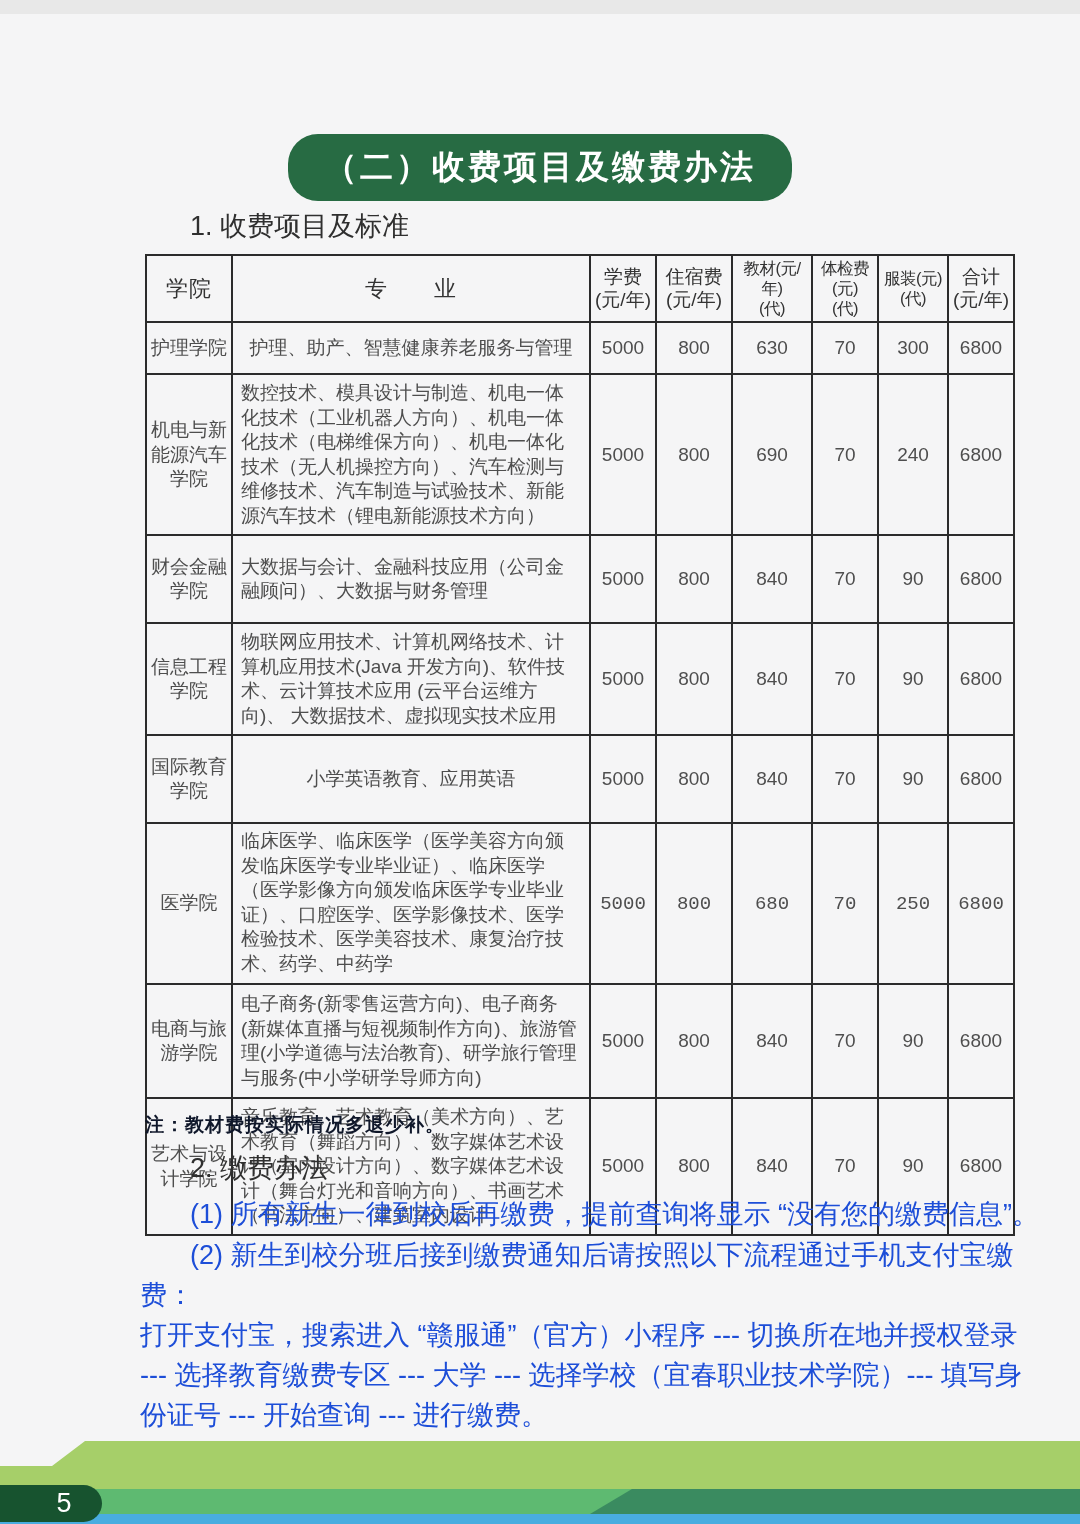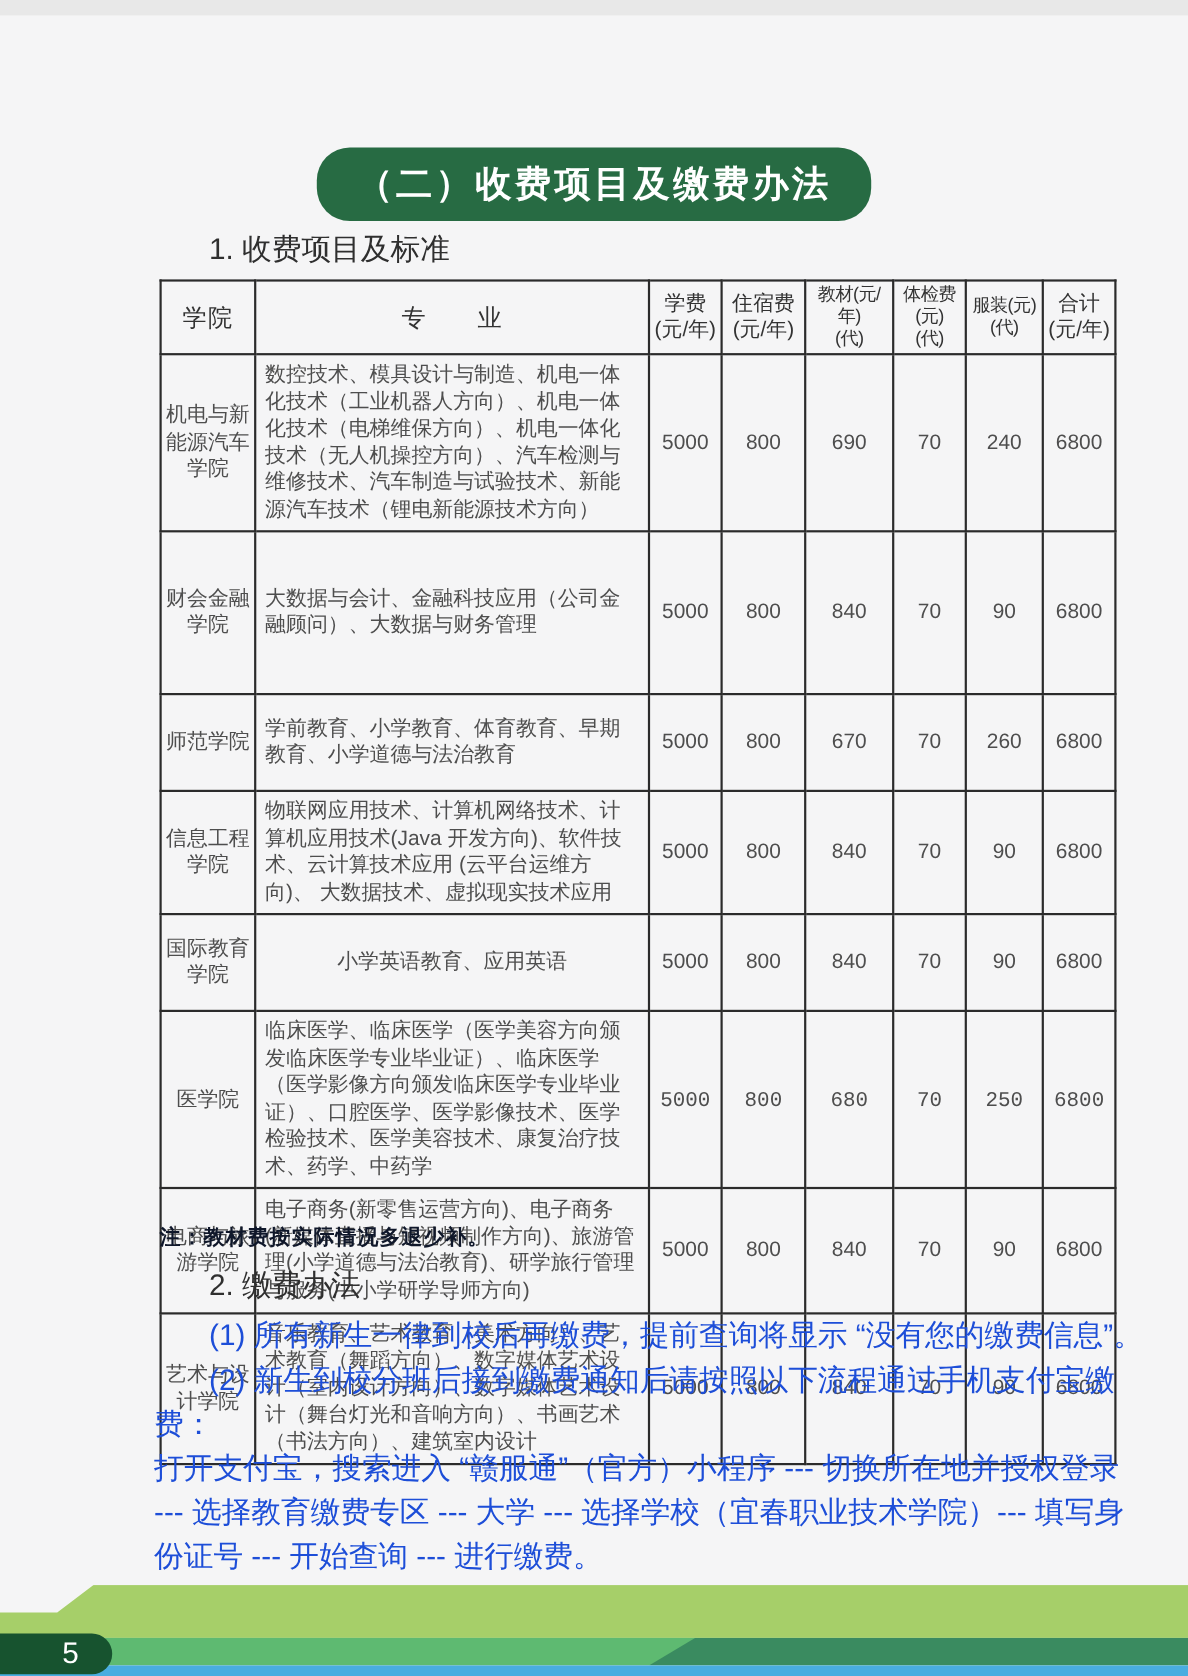--- a/index.html
+++ b/index.html
@@ -108,47 +108,47 @@
         <th><span>学费</span><span class="sub">(元/年)</span></th>
         <th><span>住宿费</span><span class="sub">(元/年)</span></th>
         <th class="small"><span>教材(元/年)</span><span class="sub">(代)</span></th>
         <th class="small"><span>体检费(元)</span><span class="sub">(代)</span></th>
         <th class="small"><span>服装(元)</span><span class="sub">(代)</span></th>
         <th><span>合计</span><span class="sub">(元/年)</span></th>
       </tr>
     </thead>
     <tbody>
         <tr>
+      <td class="college">护理学院</td>
+      <td class="majors center">护理、助产、智慧健康养老服务与管理</td>
+      <td class="num">5000</td>
+      <td class="num">800</td>
+      <td class="num">630</td>
+      <td class="num">70</td>
+      <td class="num">300</td>
+      <td class="num">6800</td>
+    </tr>
+        <tr>
       <td class="college">机电与新能源汽车学院</td>
       <td class="majors">数控技术、模具设计与制造、机电一体化技术（工业机器人方向）、机电一体化技术（电梯维保方向）、机电一体化技术（无人机操控方向）、汽车检测与维修技术、汽车制造与试验技术、新能源汽车技术（锂电新能源技术方向）</td>
       <td class="num">5000</td>
       <td class="num">800</td>
       <td class="num">690</td>
       <td class="num">70</td>
       <td class="num">240</td>
       <td class="num">6800</td>
     </tr>
         <tr>
       <td class="college">财会金融学院</td>
       <td class="majors">大数据与会计、金融科技应用（公司金融顾问）、大数据与财务管理</td>
       <td class="num">5000</td>
       <td class="num">800</td>
       <td class="num">840</td>
       <td class="num">70</td>
       <td class="num">90</td>
-      <td class="num">6800</td>
-    </tr>
-        <tr>
-      <td class="college">师范学院</td>
-      <td class="majors">学前教育、小学教育、体育教育、早期教育、小学道德与法治教育</td>
-      <td class="num">5000</td>
-      <td class="num">800</td>
-      <td class="num">670</td>
-      <td class="num">70</td>
-      <td class="num">260</td>
       <td class="num">6800</td>
     </tr>
         <tr>
       <td class="college">信息工程学院</td>
       <td class="majors">物联网应用技术、计算机网络技术、计算机应用技术(Java 开发方向)、软件技术、云计算技术应用 (云平台运维方向)、 大数据技术、虚拟现实技术应用</td>
       <td class="num">5000</td>
       <td class="num">800</td>
       <td class="num">840</td>
       <td class="num">70</td>
       <td class="num">90</td>

